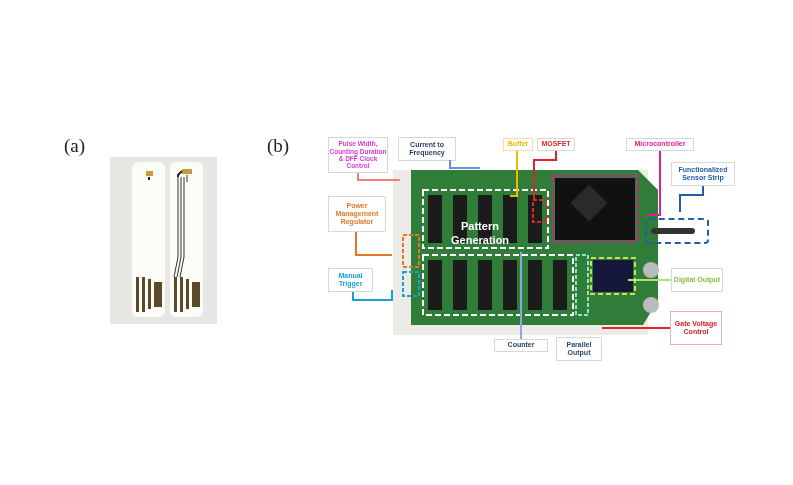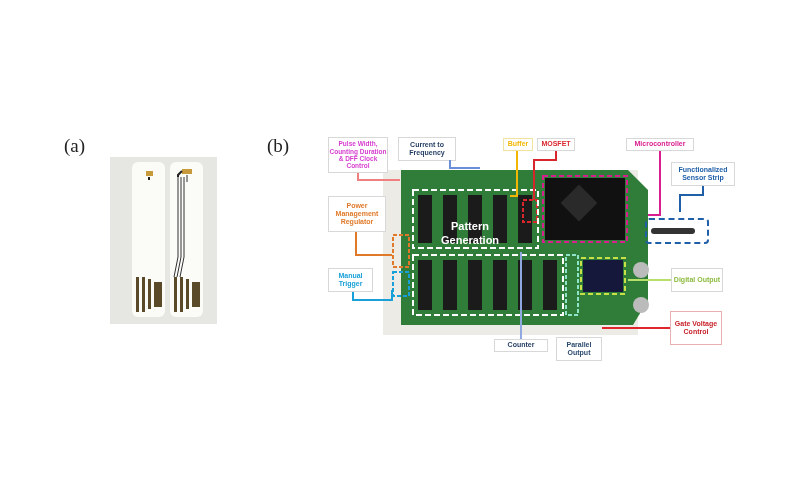--- a/index.html
+++ b/index.html
@@ -3,21 +3,21 @@
 <meta charset="utf-8">
 <style>
   html,body{margin:0;padding:0;background:#ffffff;}
   body{width:793px;height:485px;position:relative;overflow:hidden;font-family:"Liberation Sans",sans-serif;}
   .panel-label{position:absolute;font-family:"Liberation Serif",serif;font-size:19px;color:#222;}
   #label-a{left:64px;top:135px;}
   #label-b{left:267px;top:135px;}
   
   #photo-a{position:absolute;left:110px;top:157px;width:107px;height:167px;background:#e9e9e7;}
   
-  #photo-b{position:absolute;left:383px;top:160px;width:290px;height:175px;}
+  #photo-b{position:absolute;left:393px;top:160px;width:290px;height:175px;}
   .callout{position:absolute;background:#fff;border:1px solid #d8d8d8;font-weight:bold;text-align:center;line-height:1.15;display:flex;align-items:center;justify-content:center;box-sizing:border-box;}
 </style>
 </head>
 <body>
 
 <div class="panel-label" id="label-a">(a)</div>
 <div class="panel-label" id="label-b">(b)</div>
 
 <div id="photo-a">
   <svg width="107" height="167" viewBox="0 0 107 167">

